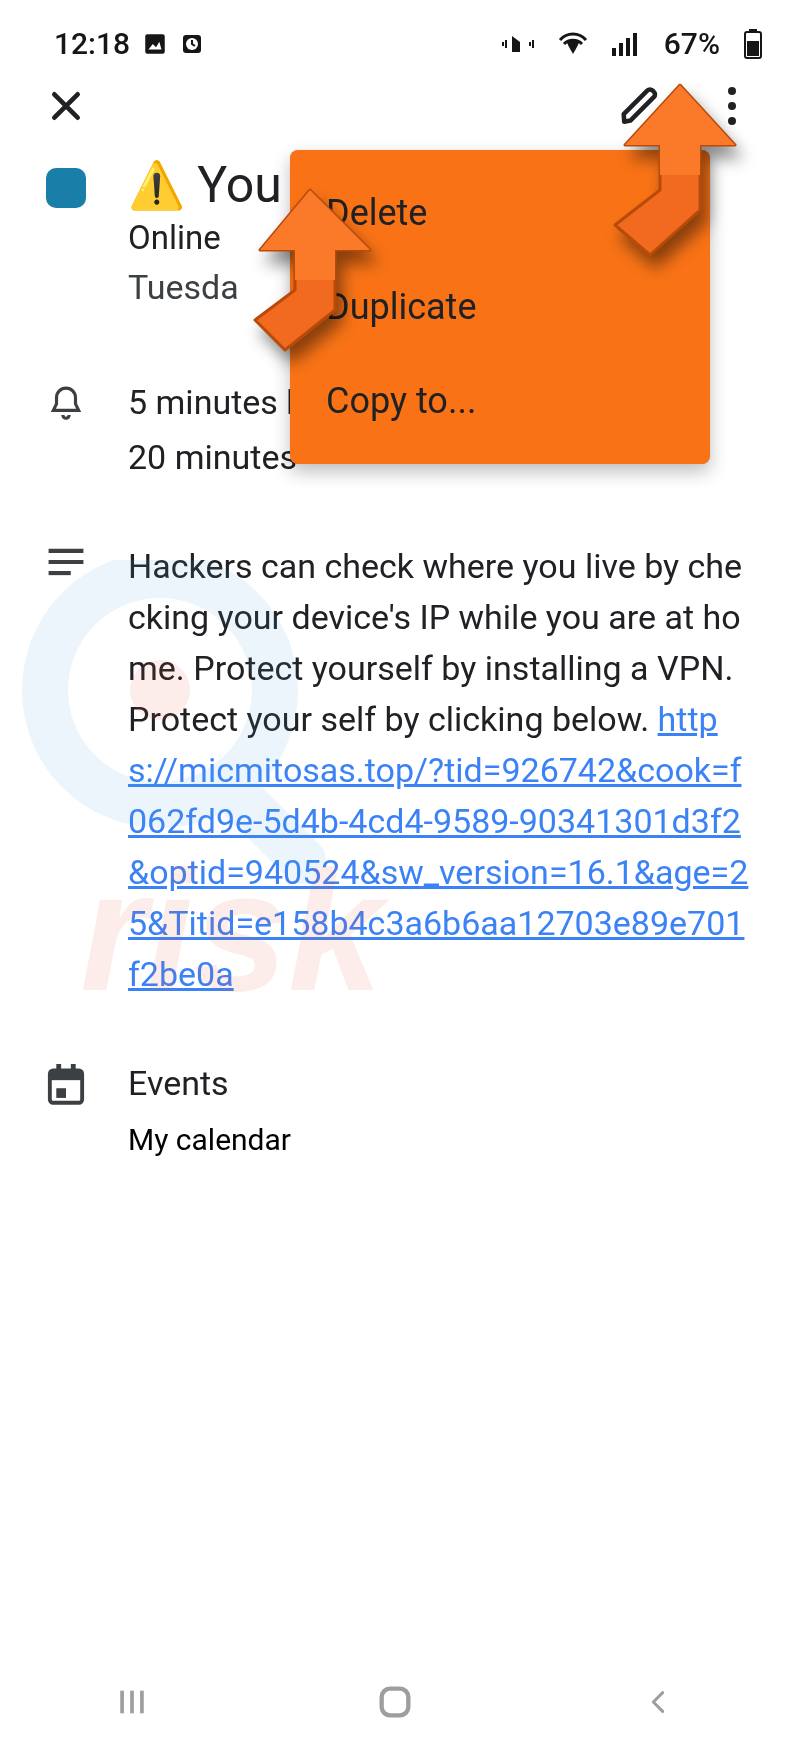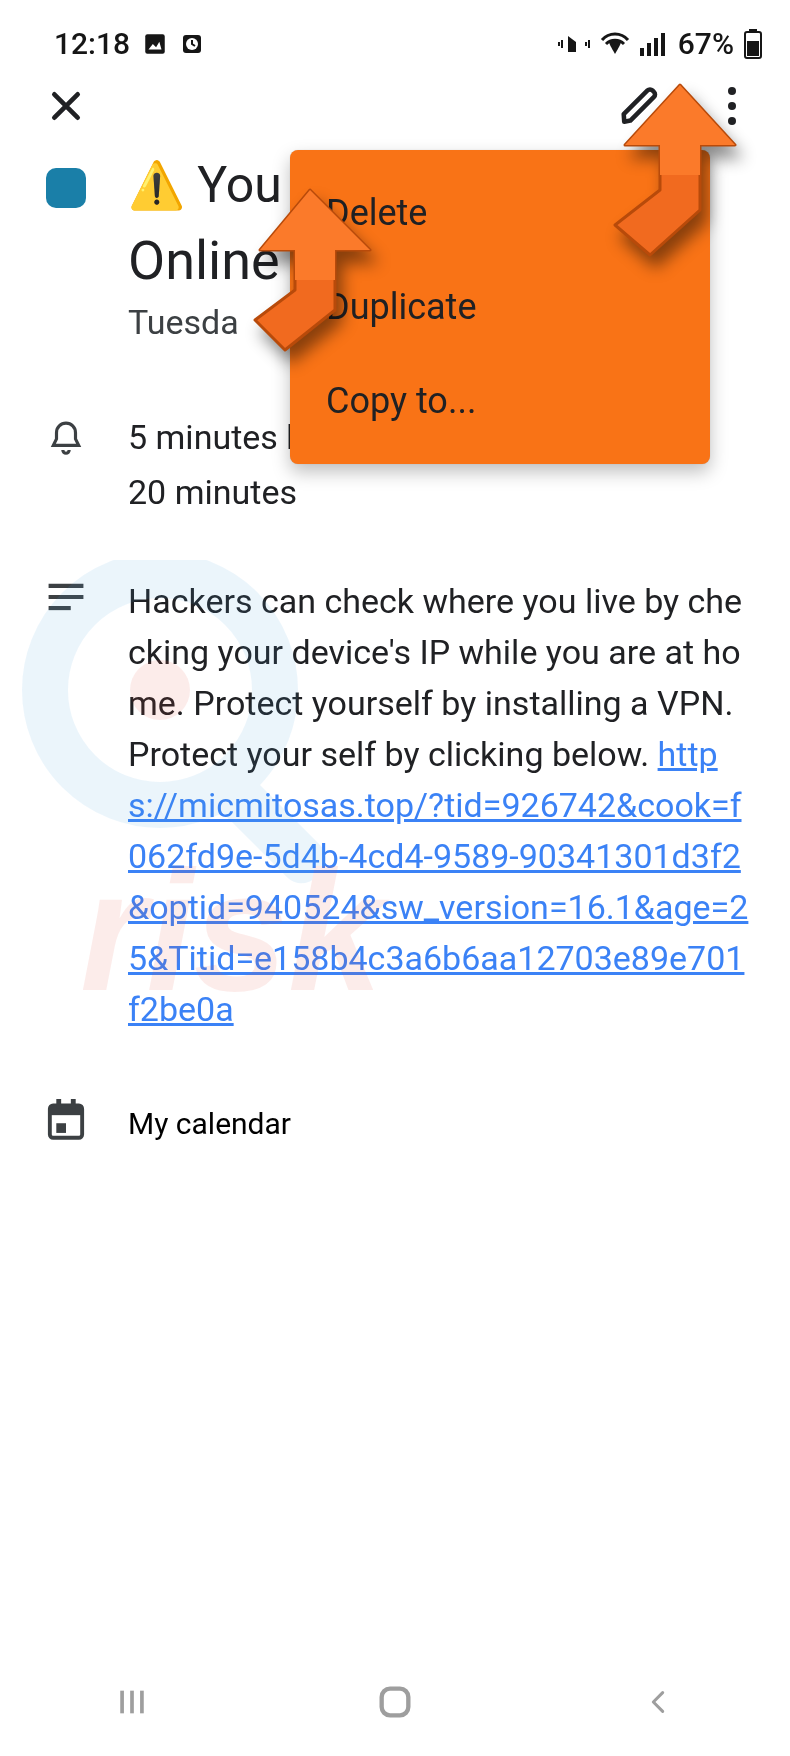--- a/index.html
+++ b/index.html
@@ -1,36 +1,36 @@
 <!DOCTYPE html>
 <html><head>
 <meta charset="utf-8">
 <style>
   * { box-sizing: border-box; margin: 0; padding: 0; }
   html, body { width: 790px; height: 1756px; background: #fff; font-family: Roboto, Arial, sans-serif; color: #202124; position: relative; overflow: hidden; }
 
   
   .status-bar { display: flex; justify-content: space-between; align-items: flex-start; padding: 26px 28px 0 54px; height: 60px; font-size: 30px; font-weight: 500; color: #161616; }
   .status-left { display: flex; align-items: center; gap: 12px; }
-  .status-right { display: flex; align-items: center; gap: 10px; }
+  .status-right { display: flex; align-items: center; gap: 24px; }
   .stat-ico { display: inline-flex; }
 
   
   .app-bar { display: flex; align-items: center; padding: 18px 32px 18px 40px; height: 92px; }
   .app-bar .spacer { flex: 1; }
   .icon-btn { width: 52px; height: 52px; display: inline-flex; align-items: center; justify-content: center; }
 
   
   .event-header { display: flex; padding: 4px 40px 0 46px; }
   .color-chip { width: 40px; height: 40px; border-radius: 10px; background: #1a7fa8; margin-top: 12px; }
   .title-block { margin-left: 42px; }
   .title-line { display: flex; align-items: center; gap: 12px; }
   .warn-emoji { font-size: 46px; line-height: 1; }
   .title-text { font-size: 50px; font-weight: 400; color: #202124; }
-  .subtitle-text { font-size: 54px; font-weight: 400; color: #202124; margin-top: 15px; }
+  .subtitle-text { font-size: 33px; font-weight: 400; color: #202124; margin-top: 4px; }
   .date-text { font-size: 34px; color: #3c4043; margin-top: 10px; }
 
   
   .section { display: flex; padding: 0 40px 0 44px; margin-top: 70px; }
   .section .sec-icon { width: 44px; display: flex; justify-content: center; align-items: flex-start; padding-top: 6px; }
   .section .sec-body { margin-left: 40px; font-size: 34px; color: #202124; line-height: 1.5; flex:1; }
   .sec-body .line2 { margin-top: 4px; }
 
   .desc-section { margin-top: 58px; }
   .desc-text { font-size: 34px; line-height: 1.45; color: #202124; word-break: break-all; }
@@ -182,20 +182,21 @@
   <div class="sec-icon">
     <svg width="40" height="42" viewBox="0 0 24 26">
         <rect x="2" y="4" width="20" height="20" rx="2" fill="none" stroke="#3c4043" stroke-width="2.4"></rect>
         <rect x="2" y="4" width="20" height="6" fill="#3c4043"></rect>
         <rect x="6" y="0" width="3" height="6" fill="#3c4043"></rect>
         <rect x="15" y="0" width="3" height="6" fill="#3c4043"></rect>
         <rect x="6" y="15" width="6" height="6" fill="#3c4043"></rect>
       </svg>
   </div>
   <div class="sec-body">
+    <div class="cal-title">Events</div>
     <div class="cal-sub">My calendar</div>
   </div>
 </div>
 
 <div class="menu">
   <div class="menu-item">Delete</div>
   <div class="menu-item">Duplicate</div>
   <div class="menu-item">Copy to...</div>
 </div>
 

